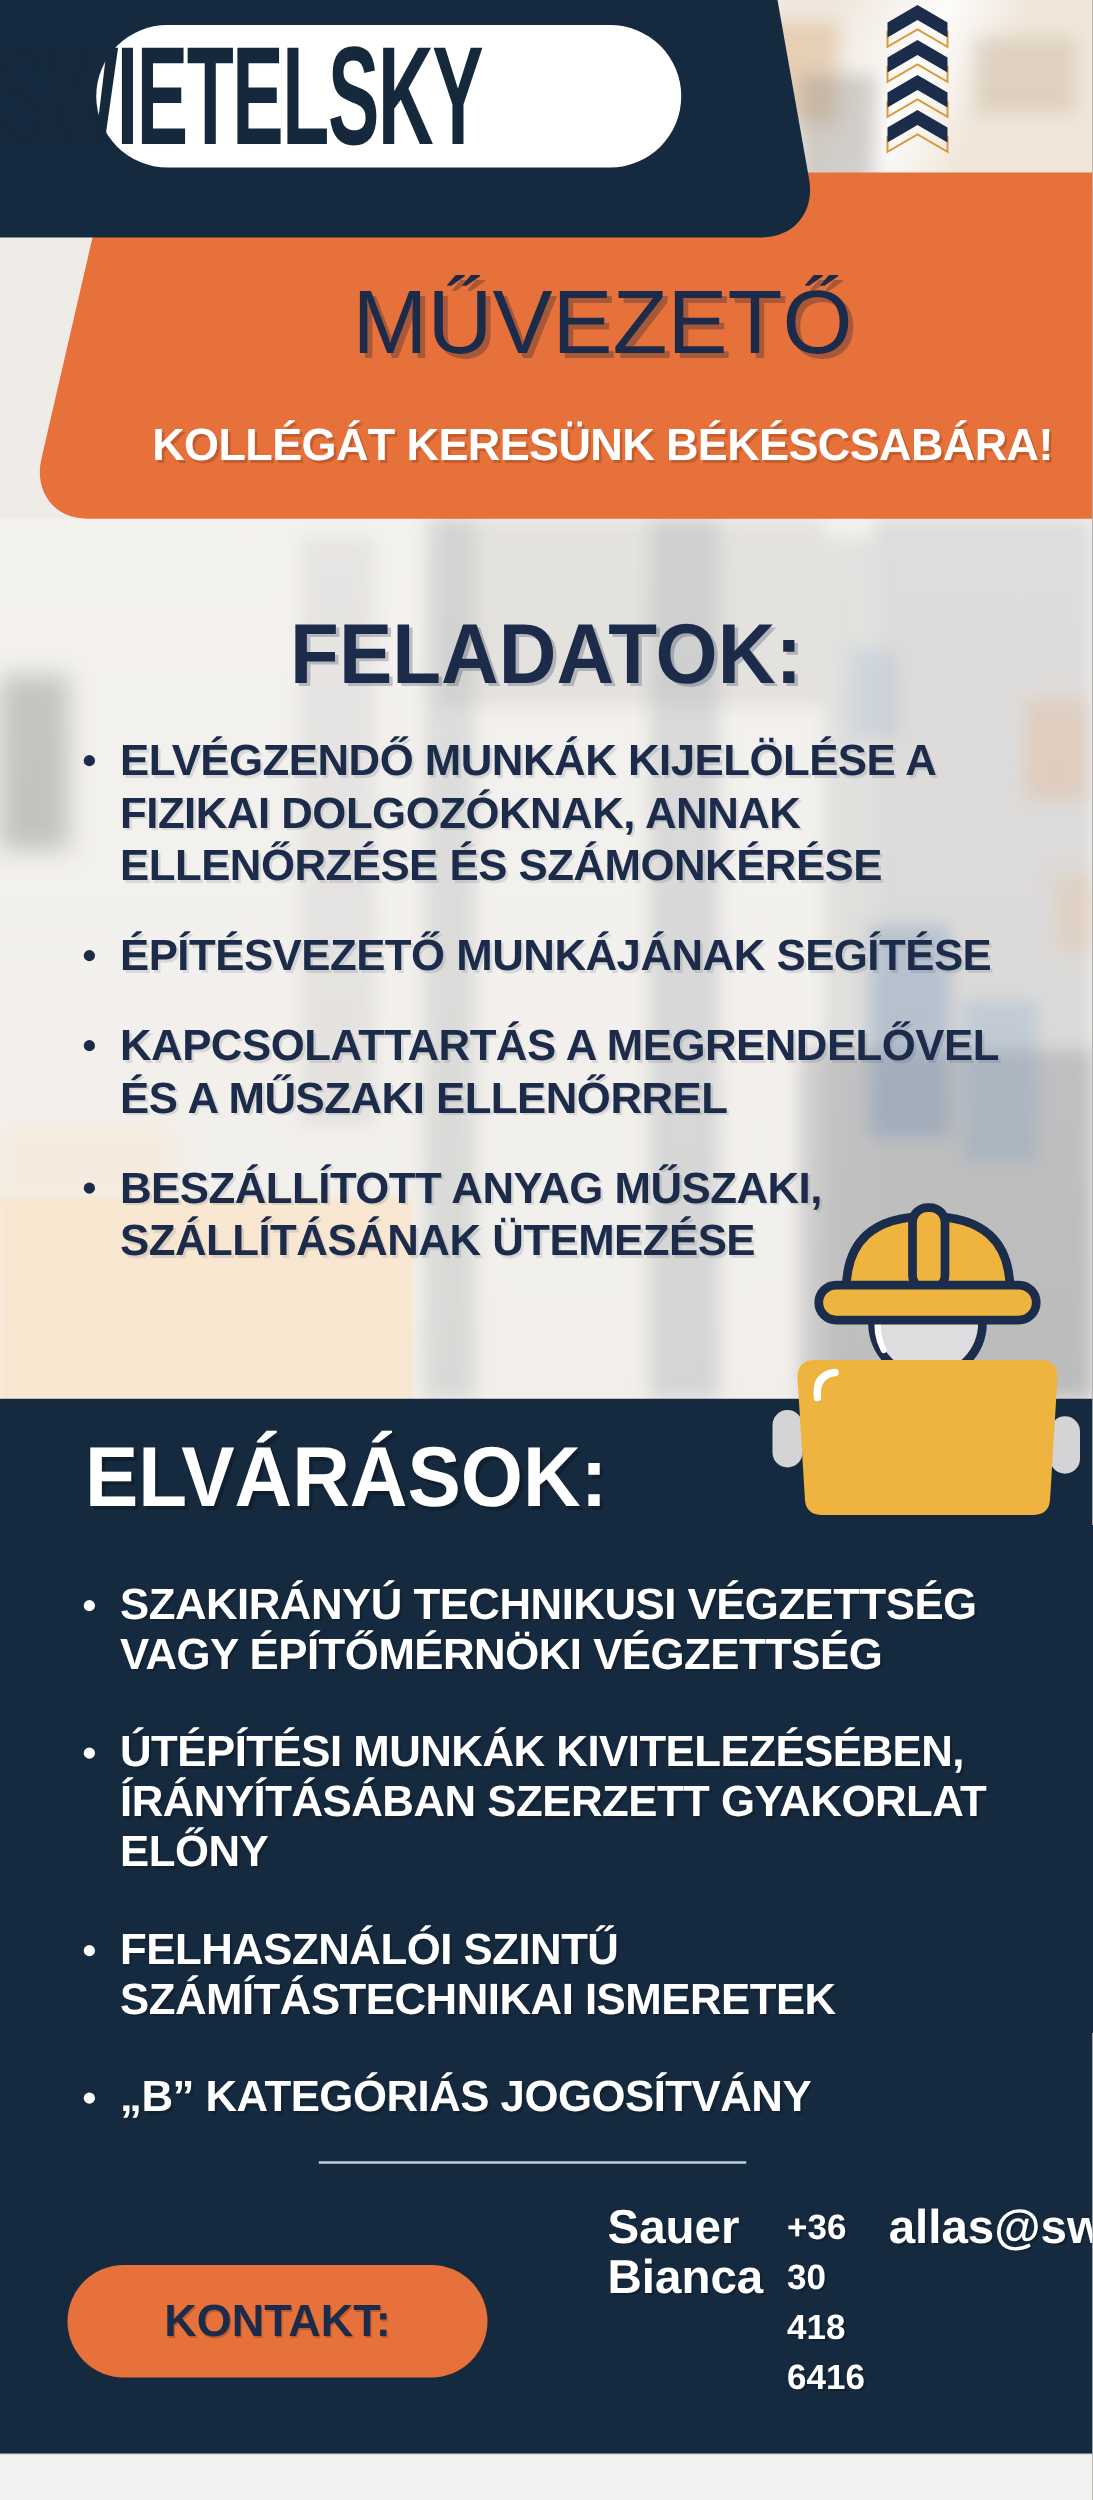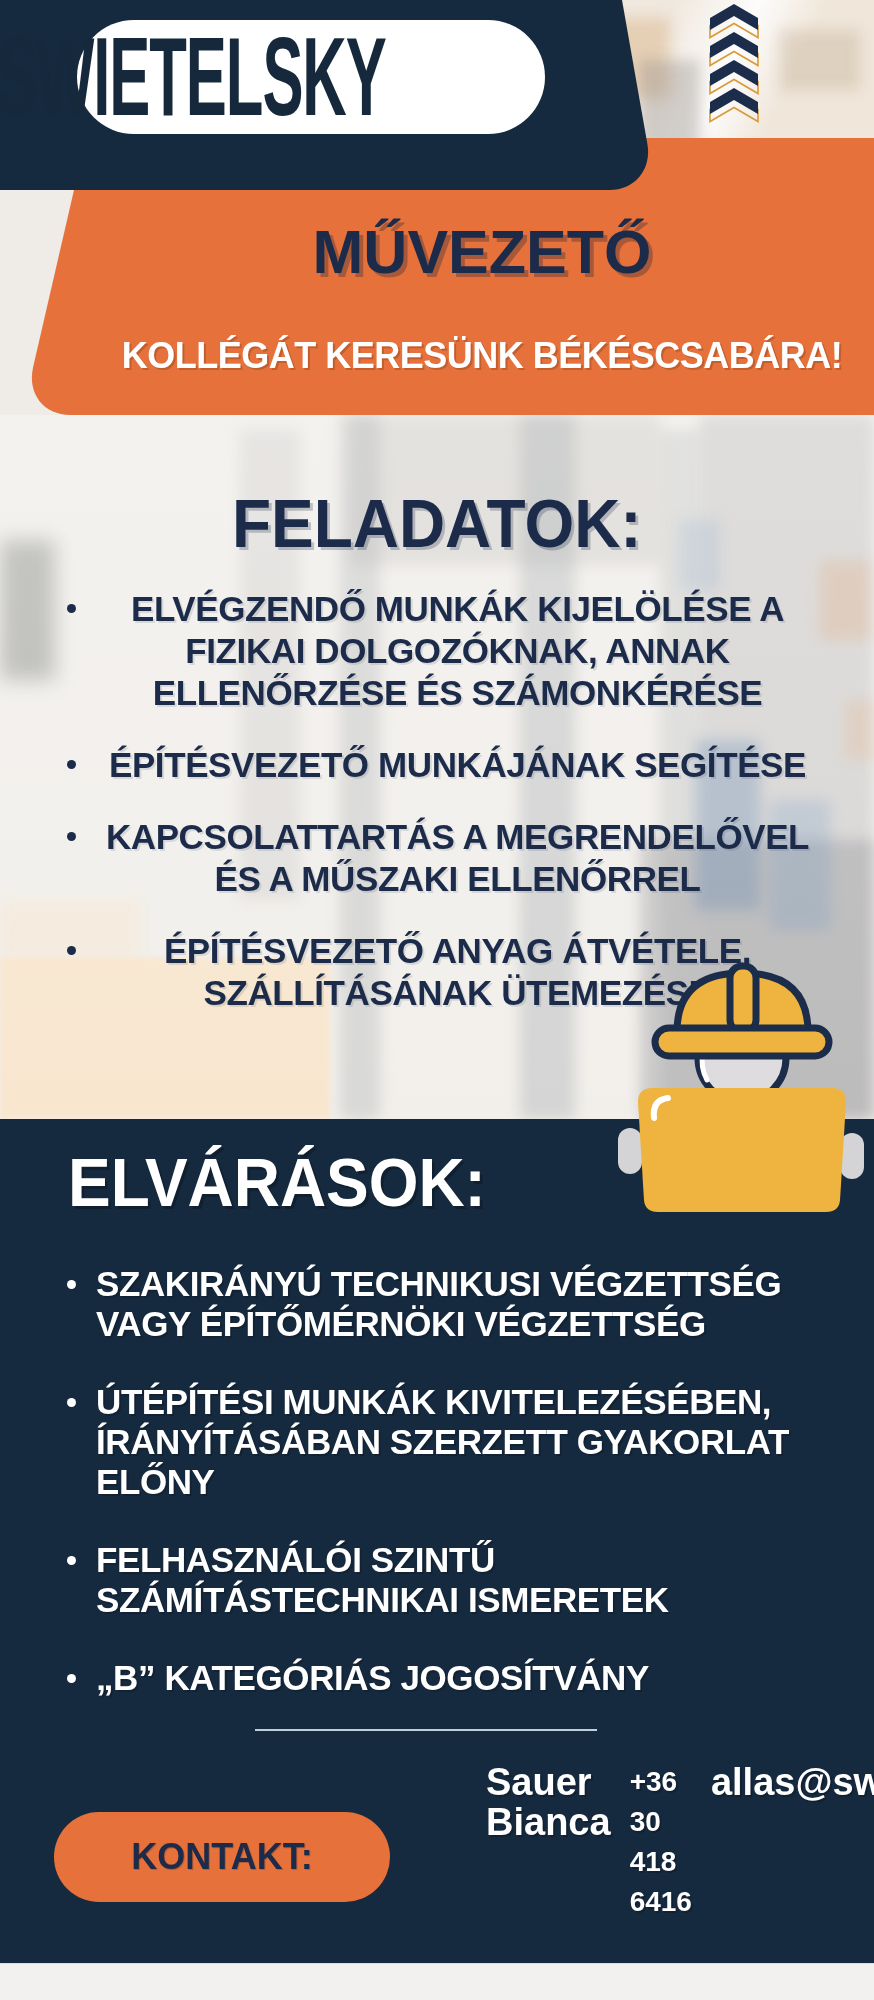--- a/index.html
+++ b/index.html
@@ -35,21 +35,21 @@
 
   
   .orange-banner {
     position:absolute; left:86px; top:138px; width:880px; height:277px;
     background:#e7713b; transform:skewX(-13deg); transform-origin:top left;
     border-bottom-left-radius:48px; border-top-left-radius:14px;
   }
   .banner-text-box { position:absolute; left:90px; right:0; top:0; text-align:center; }
   .job-title {
     position:absolute; left:0; right:0; top:222px;
-    font-size:61px; font-weight:700; color:#1c2b4a; letter-spacing:0;
+    font-size:72px; font-weight:400; color:#1c2b4a; letter-spacing:0;
     text-shadow:4px 4px 0 rgba(21,31,52,0.30);
     line-height:1; white-space:nowrap;
   }
   .job-subtitle {
     position:absolute; left:0; right:0; top:334px;
     font-size:36px; font-weight:bold; color:#ffffff; letter-spacing:-0.5px;
     text-shadow:2px 2px 0 rgba(110,50,15,0.30);
     line-height:1.2; white-space:nowrap;
   }
 
@@ -68,21 +68,21 @@
   
   .bullets { position:absolute; left:62px; right:55px; margin:0; padding:0; list-style:none; }
   .bullets li {
     position:relative; padding-left:34px; white-space:pre-line;
     font-weight:bold; font-size:35px; letter-spacing:-0.4px;
   }
   .bullets li::before {
     content:''; position:absolute; left:5px; top:16px;
     width:9px; height:9px; border-radius:50%; background:currentColor;
   }
-  .bullets-feladatok { top:588px; color:#1b2b49;text-align:center; }
+  .bullets-feladatok { top:588px; color:#1b2b49; }
   .bullets-feladatok li { line-height:42px; margin-bottom:30px;
     text-shadow:2px 2px 0 rgba(27,43,74,0.12); }
   .bullets-elvarasok { top:1264px; color:#ffffff; }
   .bullets-elvarasok li { line-height:40px; margin-bottom:38px;
     text-shadow:2px 2px 0 rgba(0,0,0,0.18); }
 
   
   .navy-section {
     position:absolute; left:0; top:1119px; width:874px; height:844px;
     background:#162a3f;
@@ -183,21 +183,21 @@
   <div class="section-heading h-feladatok">
     <span class="cond">FELADATOK:</span>
   </div>
   <ul class="bullets bullets-feladatok">
     <li>ELVÉGZENDŐ MUNKÁK KIJELÖLÉSE A
 FIZIKAI DOLGOZÓKNAK, ANNAK
 ELLENŐRZÉSE ÉS SZÁMONKÉRÉSE</li>
     <li>ÉPÍTÉSVEZETŐ MUNKÁJÁNAK SEGÍTÉSE</li>
     <li>KAPCSOLATTARTÁS A MEGRENDELŐVEL
 ÉS A MŰSZAKI ELLENŐRREL</li>
-    <li>ÉPÍTÉSVEZETŐ ANYAG ÁTVÉTELE,
+    <li>BESZÁLLÍTOTT ANYAG MŰSZAKI,
 SZÁLLÍTÁSÁNAK ÜTEMEZÉSE</li>
   </ul>
 
   <div class="navy-section"></div>
 
   <svg class="worker-icon" width="264" height="258" viewBox="0 0 264 258">
 
     <circle cx="132" cy="100" r="44" fill="#dedcde" stroke="#1b2d4a" stroke-width="7"></circle>
     <path d="M97 122 A41 41 0 0 1 93 94" stroke="#ffffff" stroke-width="5" fill="none" stroke-linecap="round"></path>
 

